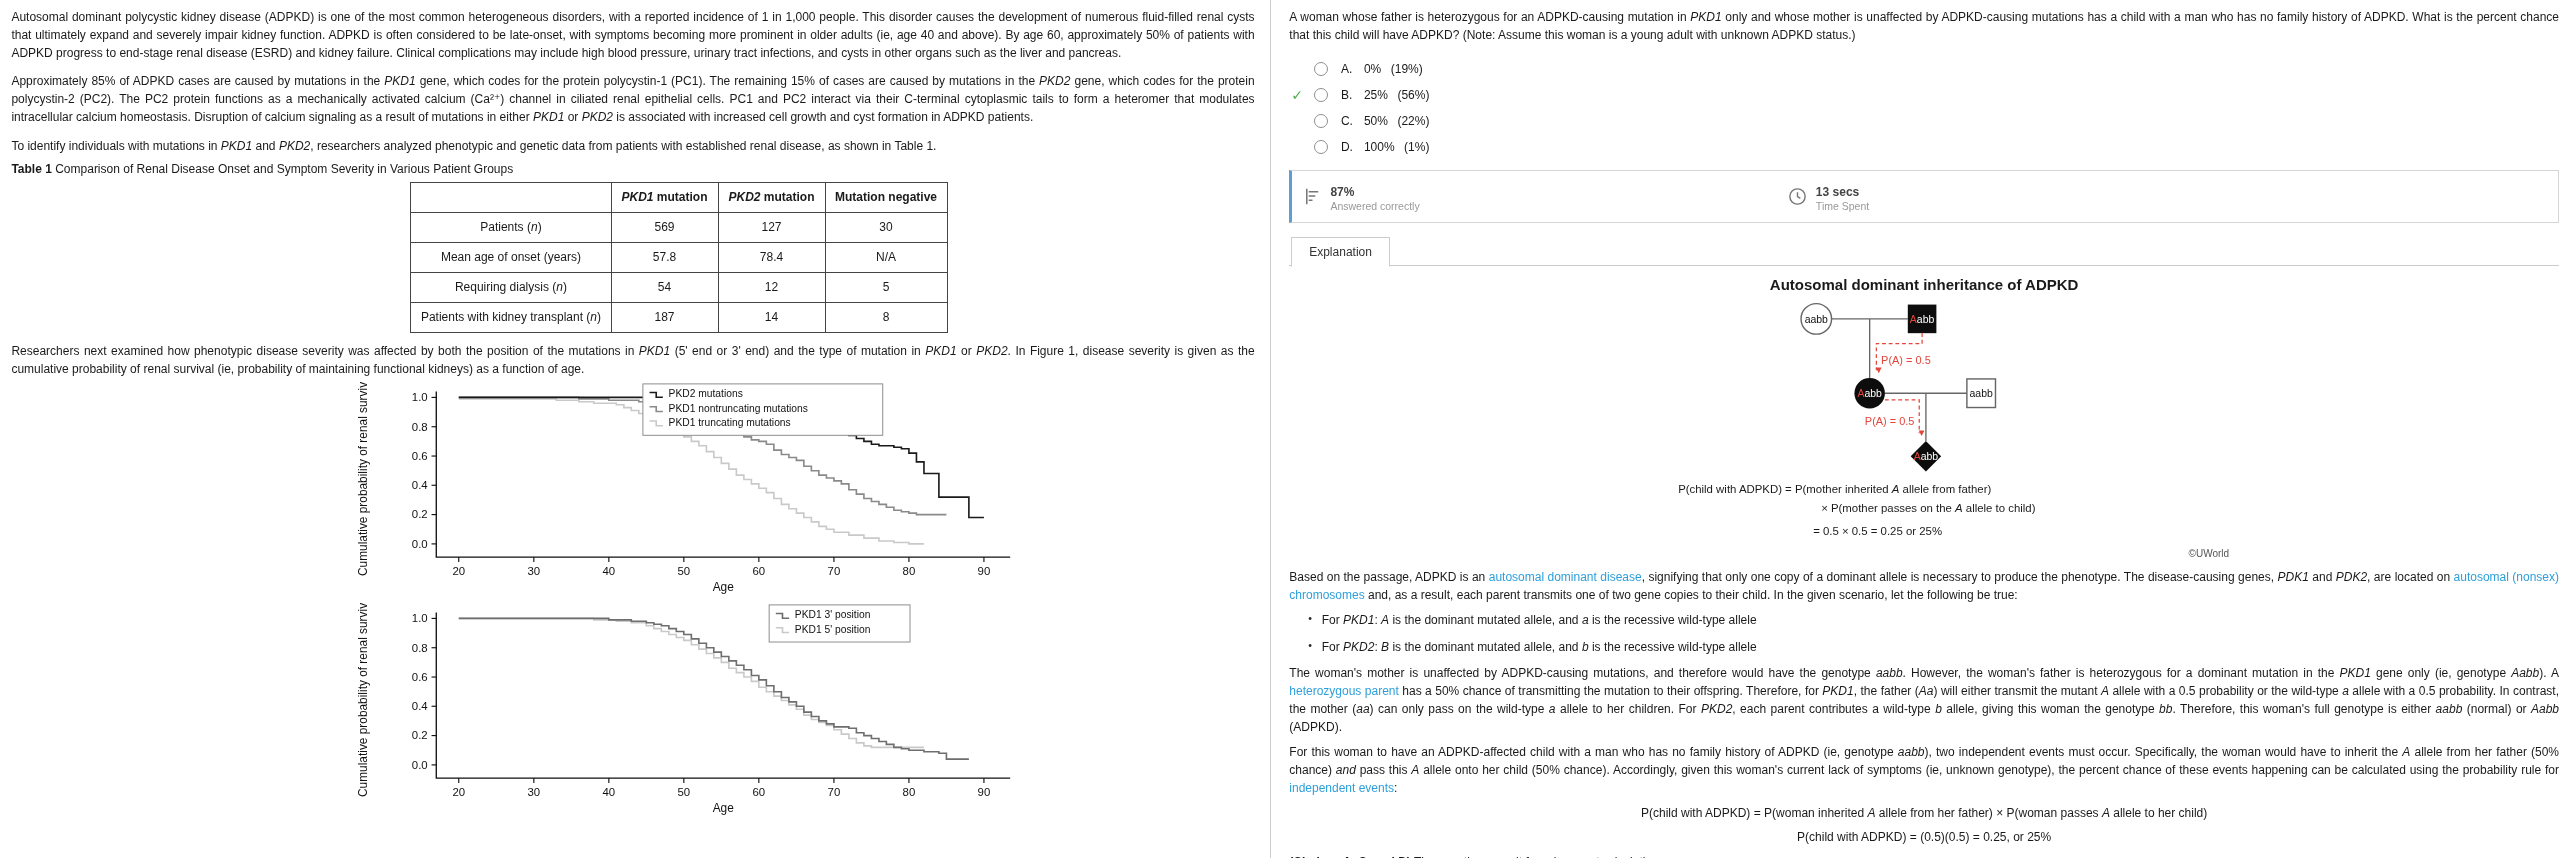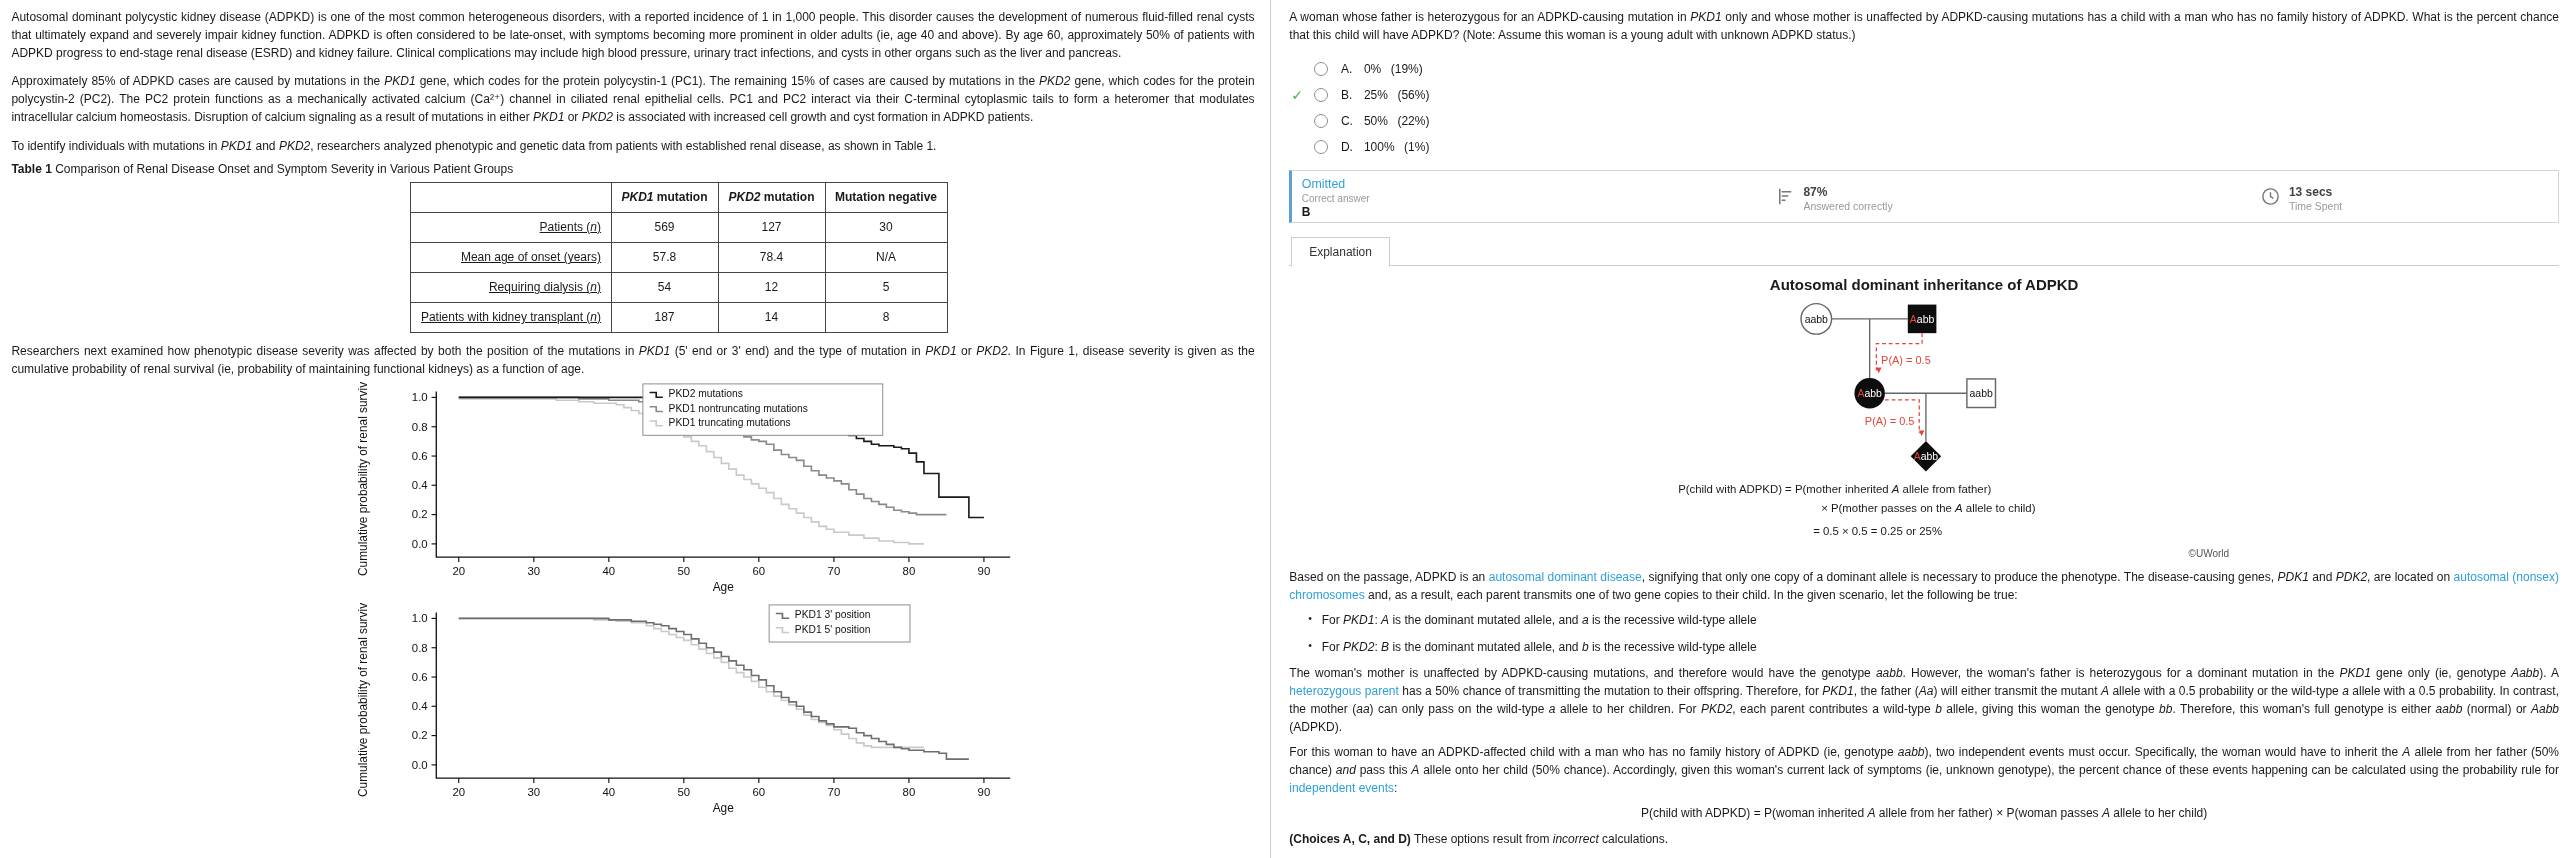--- a/index.html
+++ b/index.html
@@ -13,21 +13,21 @@
   .left-panel{position:absolute; left:0; top:0; width:1268px; height:858px; padding:7.6px 13.4px 3.8px 11.4px; overflow:hidden;}
   .v-divider{position:absolute; left:1270px; top:0; width:1px; height:858px; background:var(--border);}
   .right-panel{position:absolute; left:1274px; top:0; width:1302px; height:858px; padding:7.6px 17px 5.7px 15.3px; overflow:hidden;}
 
   .para{font-size:12px; line-height:1.5; text-align:justify; margin-bottom:10.5px;}
   .it{font-style:italic;} .bd{font-weight:bold;} .lk{color:var(--link);}
 
   .table-title{font-size:12px; margin:1.9px 0 5.7px 0;}
   table.data{border-collapse:collapse; margin:1.9px 0 9.5px 399px; font-size:12px;}
   table.data th, table.data td{border:1px solid #444; padding:6.7px 9.5px; text-align:center; height:30px;}
-  table.data td.rowlabel{text-align:right; min-width:196px;text-decoration:underline;}
+  table.data td.rowlabel{text-align:center; min-width:196px;}
   table.data th{font-weight:bold; min-width:107px;}
 
   .chart-block{margin-left:334px;}
   .fig-caption{font-size:12px; margin:3.8px 0 0 0;}
 
   
   .question{font-size:12px; line-height:1.55; text-align:justify; margin-bottom:11.4px;}
   .choices{margin:1.9px 0 9.5px 1.9px;}
   .choice-row{display:flex; align-items:center; height:26px; font-size:12px;}
   .check-slot{width:23px; font-size:14.3px; font-weight:bold; color:var(--green);}
@@ -229,25 +229,20 @@
       <div class="choice-row">
         <span class="check-slot"></span>
         <span class="radio"></span>
         <span class="choice-letter">D.</span>
         <span class="choice-text">100%</span>
         <span class="choice-pct">(1%)</span>
       </div>
     </div>
 
     <div class="result-card">
-      <div class="rc-col1">
-        <div class="rc-status">Omitted</div>
-        <div class="rc-sub">Correct answer</div>
-        <div class="rc-letter">B</div>
-      </div>
       <div class="rc-col rc-col2">
         <span>
           <svg width="21" height="21" viewBox="0 0 22 22">
               <path d="M5 3 V19" stroke="#777" stroke-width="1.6" fill="none"></path>
               <path d="M7 6 H17 M7 10.5 H14 M7 15 H11" stroke="#777" stroke-width="1.6" fill="none"></path>
             </svg>
         </span>
         <span>
           <div class="rc-num">87%</div>
           <div class="rc-lab">Answered correctly</div>
@@ -310,18 +305,19 @@
       </div>
 
       <p class="para" style="margin-bottom:6.7px;"><span>Based on the passage, ADPKD is an </span><span class="lk">autosomal dominant disease</span><span>, signifying that only one copy of a dominant allele is necessary to produce the phenotype.  The disease-causing genes, </span><span class="it">PDK1</span><span> and </span><span class="it">PDK2</span><span>, are located on </span><span class="lk">autosomal (nonsex) chromosomes</span><span> and, as a result, each parent transmits one of two gene copies to their child.  In the given scenario, let the following be true:</span></p>
       <ul class="expl">
         <li><span>For </span><span class="it">PKD1</span><span>: </span><span class="it">A</span><span> is the dominant mutated allele, and </span><span class="it">a</span><span> is the recessive wild-type allele</span></li>
         <li><span>For </span><span class="it">PKD2</span><span>: </span><span class="it">B</span><span> is the dominant mutated allele, and </span><span class="it">b</span><span> is the recessive wild-type allele</span></li>
       </ul>
       <p class="para" style="margin-bottom:6.7px;"><span>The woman's mother is unaffected by ADPKD-causing mutations, and therefore would have the genotype </span><span class="it">aabb</span><span>.  However, the woman's father is heterozygous for a dominant mutation in the </span><span class="it">PKD1</span><span> gene only (ie, genotype </span><span class="it">Aabb</span><span>).  A </span><span class="lk">heterozygous parent</span><span> has a 50% chance of transmitting the mutation to their offspring.  Therefore, for </span><span class="it">PKD1</span><span>, the father (</span><span class="it">Aa</span><span>) will either transmit the mutant </span><span class="it">A</span><span> allele with a 0.5 probability or the wild-type </span><span class="it">a</span><span> allele with a 0.5 probability.  In contrast, the mother (</span><span class="it">aa</span><span>) can only pass on the wild-type </span><span class="it">a</span><span> allele to her children.  For </span><span class="it">PKD2</span><span>, each parent contributes a wild-type </span><span class="it">b</span><span> allele, giving this woman the genotype </span><span class="it">bb</span><span>.  Therefore, this woman's full genotype is either </span><span class="it">aabb</span><span> (normal) or </span><span class="it">Aabb</span><span> (ADPKD).</span></p>
       <p class="para" style="margin-bottom:3.8px;"><span>For this woman to have an ADPKD-affected child with a man who has no family history of ADPKD (ie, genotype </span><span class="it">aabb</span><span>), two independent events must occur.  Specifically, the woman would have to inherit the </span><span class="it">A</span><span> allele from her father (50% chance) </span><span class="it">and</span><span> pass this </span><span class="it">A</span><span> allele onto her child (50% chance).  Accordingly, given this woman's current lack of symptoms (ie, unknown genotype), the percent chance of these events happening can be calculated using the probability rule for </span><span class="lk">independent events</span><span>:</span></p>
       <div class="formula-center"><span>P(child with ADPKD) = P(woman inherited </span><span class="it">A</span><span> allele from her father) × P(woman passes </span><span class="it">A</span><span> allele to her child)</span></div>
+      <div class="formula-center"><span>P(child with ADPKD) = (0.5)(0.5) = 0.25, or 25%</span></div>
       <p class="para" style="margin-bottom:7.6px;"><span class="bd">(Choices A, C, and D)</span><span>  These options result from </span><span class="it">incorrect</span><span> calculations.</span></p>
 
     </div>
   </section>
 </div>
 
 
 </body></html>

